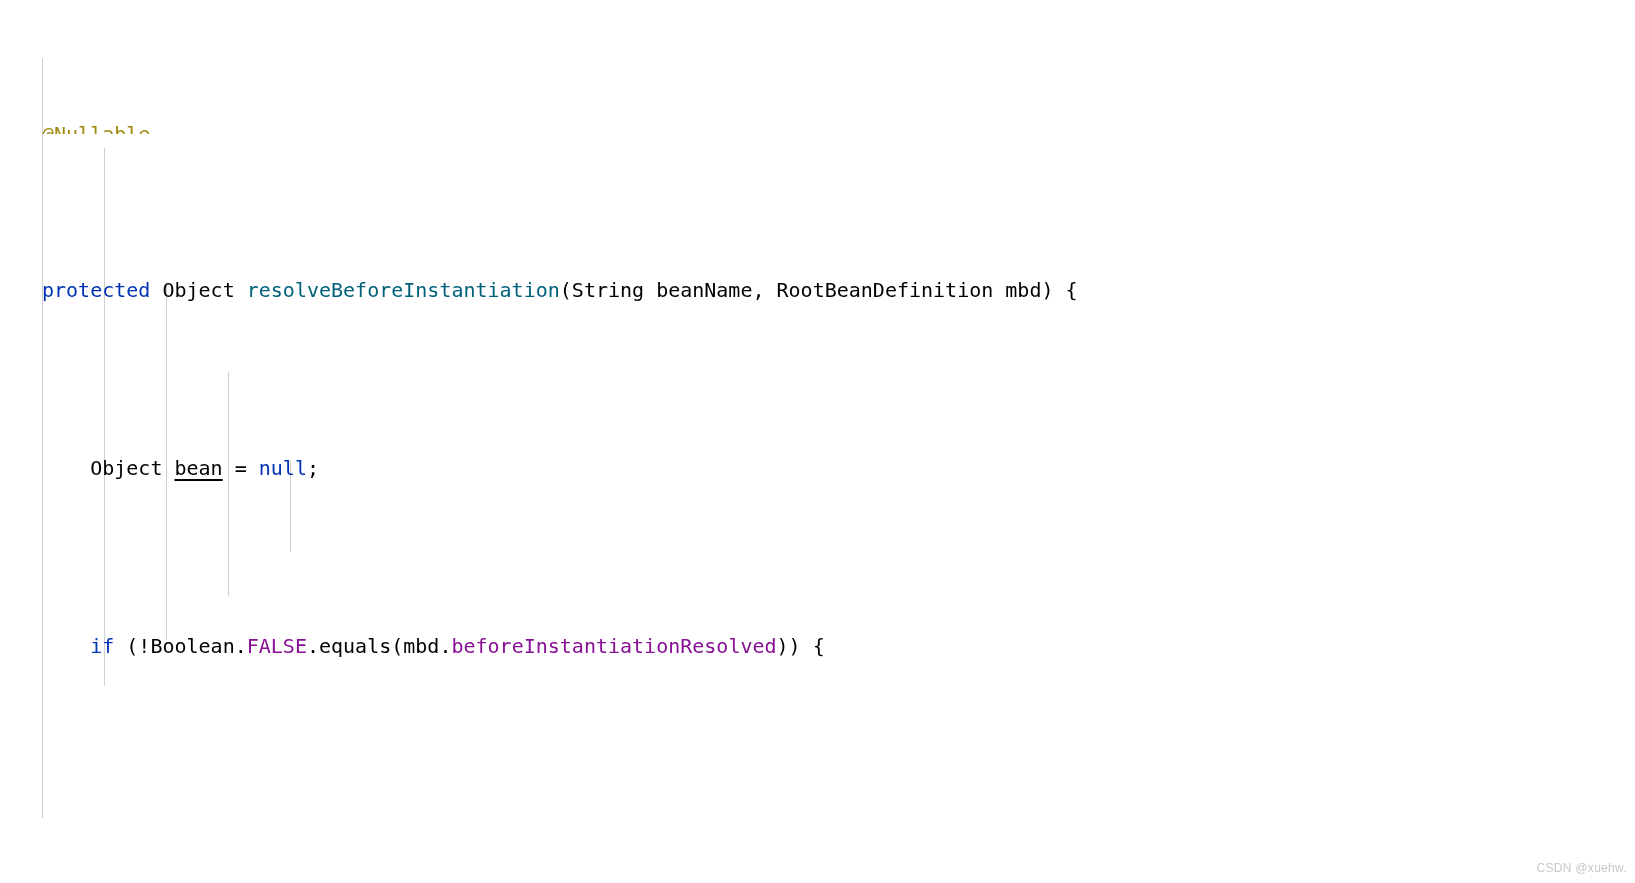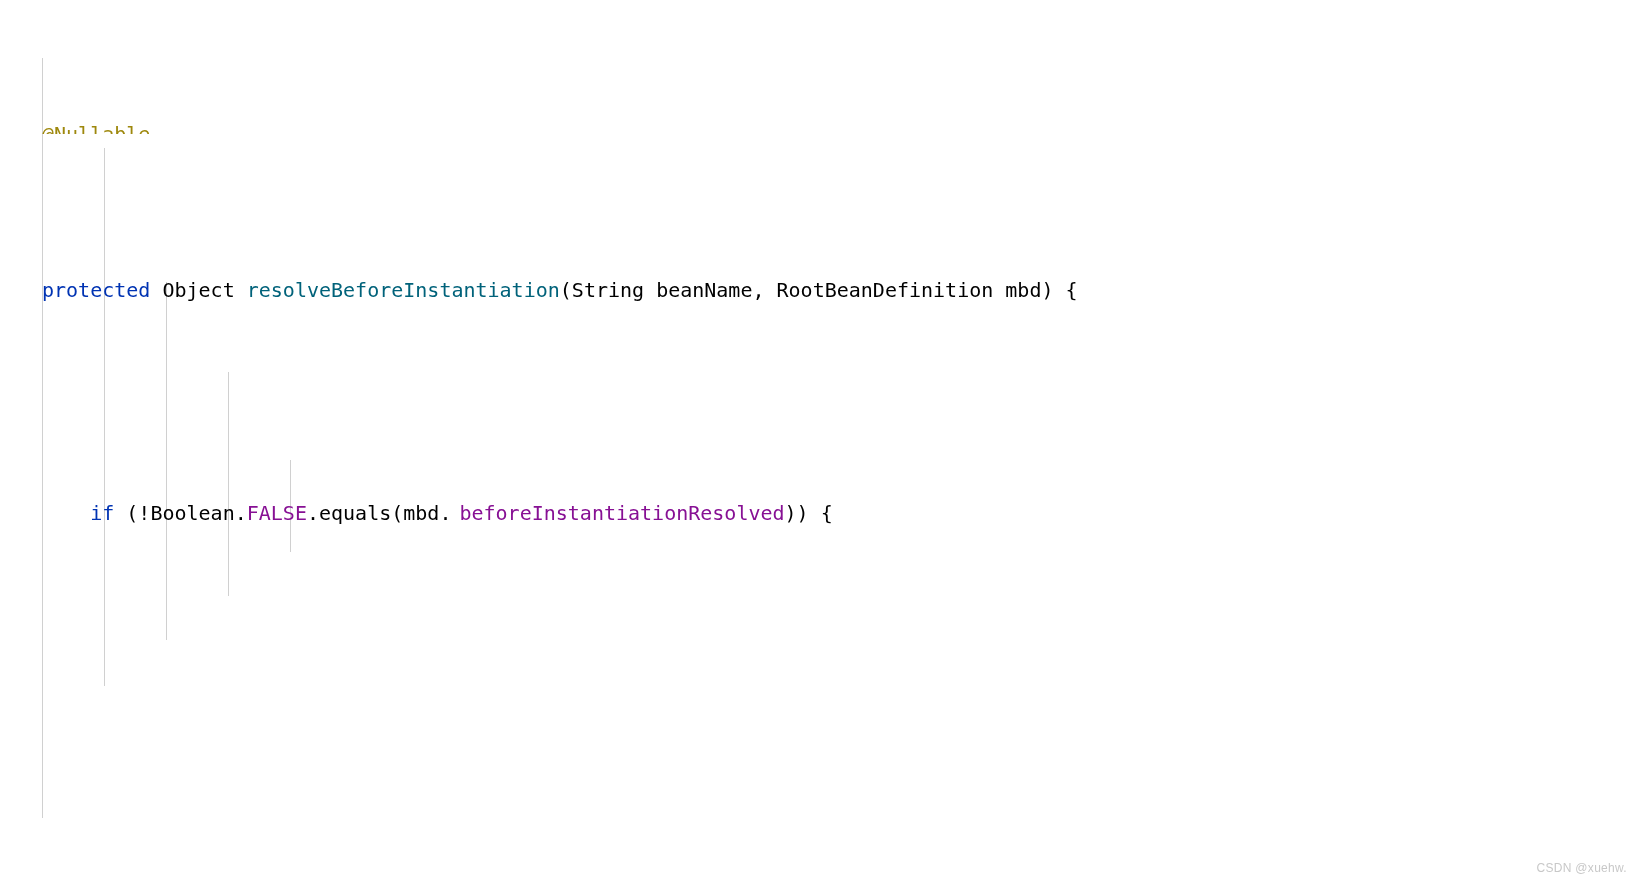--- a/index.html
+++ b/index.html
@@ -48,21 +48,21 @@
     height: 22px;
     overflow: hidden;
     line-height: 44.6px;
     margin-top: -22px;
   }
 
   
   .kw       { color: #0033b3; }      
   .type     { color: #000000; }
   .method   { color: #00627a; }      
-  .field    { color: #871094; margin-left: 8px; }      
+  .field    { color: #871094; }      
   .static   { color: #871094; }  
   .cmt      { color: #8c8c8c; font-style: italic; }
   .plain    { color: #000000; }
   .localvar { color: #000000; text-decoration: underline;
               text-underline-offset: 4px; text-decoration-thickness: 1.5px; }
   .anno     { color: #9e880d; }
 
   
   .guide {
     position: absolute;
@@ -93,20 +93,21 @@
   <div class="guide" style="left:166px; top:282px; height:358px;"></div>
   <div class="guide" style="left:228px; top:372px; height:224px;"></div>
   <div class="guide" style="left:290px; top:460px; height:92px;"></div>
 
   <div class="code-area">
 
     <div class="line clipped"><span class="anno">@Nullable</span></div>
 
     <div class="line"><span class="kw">protected</span><span class="plain"> </span><span class="type">Object</span><span class="plain"> </span><span class="method">resolveBeforeInstantiation</span><span class="plain">(String beanName, RootBeanDefinition mbd) {</span></div>
 
+    <div class="line"><span class="plain">    </span><span class="type">Object</span><span class="plain"> </span><span class="localvar">bean</span><span class="plain"> = </span><span class="kw">null</span><span class="plain">;</span></div>
 
     <div class="line"><span class="plain">    </span><span class="kw">if</span><span class="plain"> (!Boolean.</span><span class="static">FALSE</span><span class="plain">.equals(mbd.</span><span class="field">beforeInstantiationResolved</span><span class="plain">)) {</span></div>
 
     <div class="line"><span class="plain">        </span></div>
 
     
 
     
 
     

